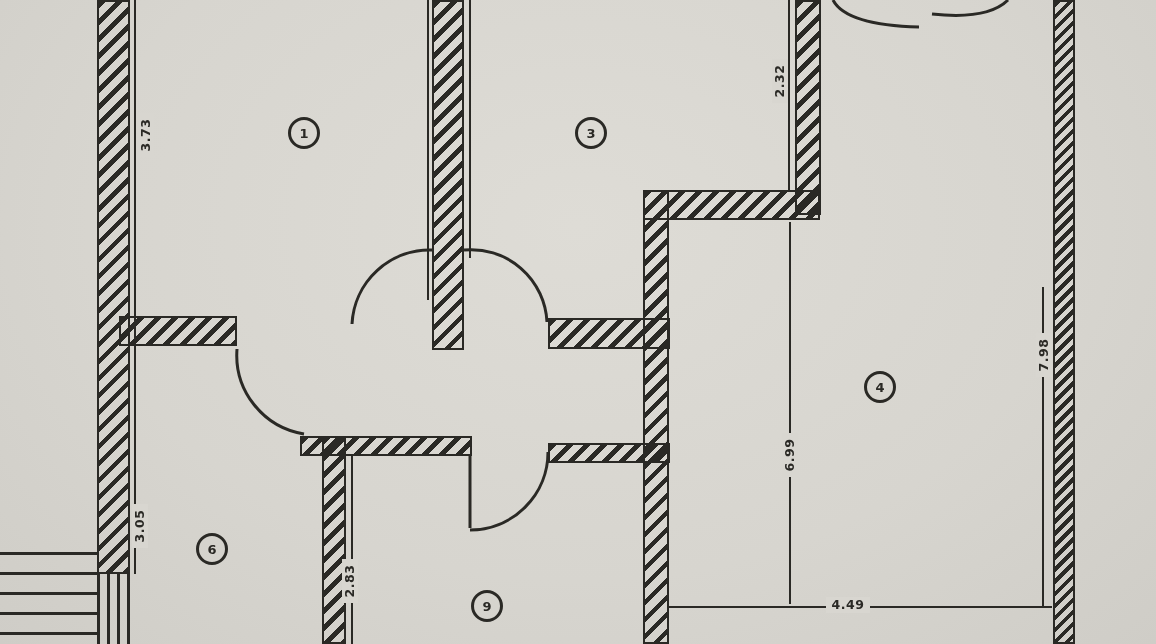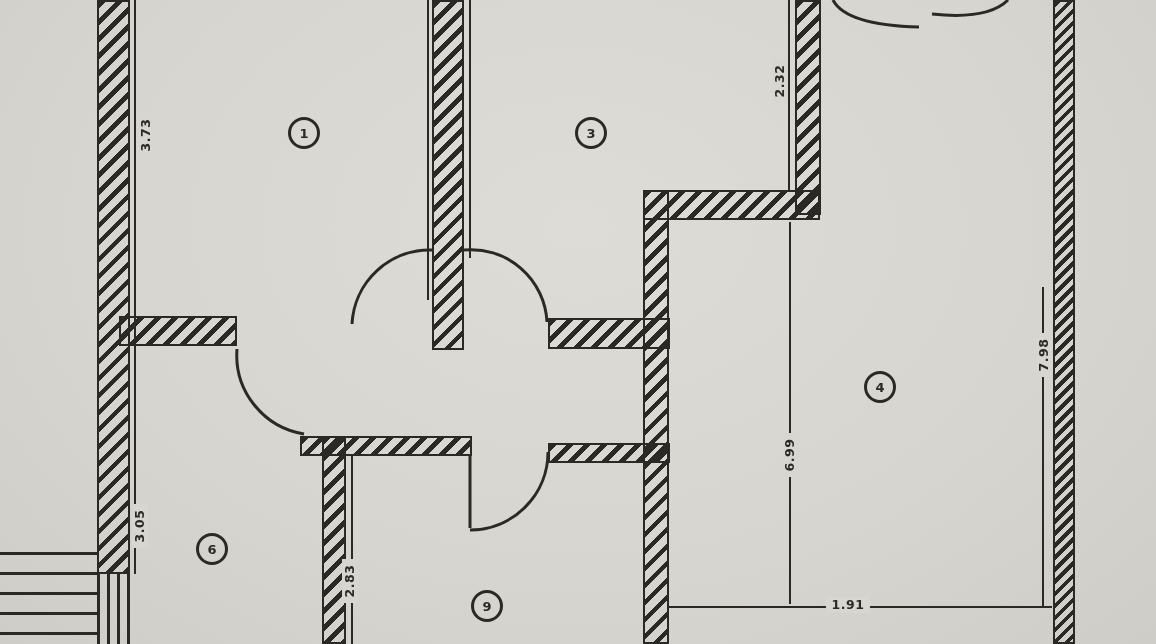--- a/index.html
+++ b/index.html
@@ -116,15 +116,15 @@
   <div class="room-badge" style="left:471px;top:590px">
     <span>9</span>
   </div>
 
   <div class="dim v" style="left:124px;top:127px">3.73</div>
   <div class="dim v" style="left:118px;top:518px">3.05</div>
   <div class="dim v" style="left:758px;top:73px">2.32</div>
   <div class="dim v" style="left:768px;top:447px">6.99</div>
   <div class="dim v" style="left:1022px;top:347px">7.98</div>
   <div class="dim v" style="left:328px;top:573px">2.83</div>
-  <div class="dim" style="left:826px;top:597px">1.91</div>
+  <div class="dim" style="left:826px;top:597px">4.49</div>
 
 </div>
 
 </body></html>

